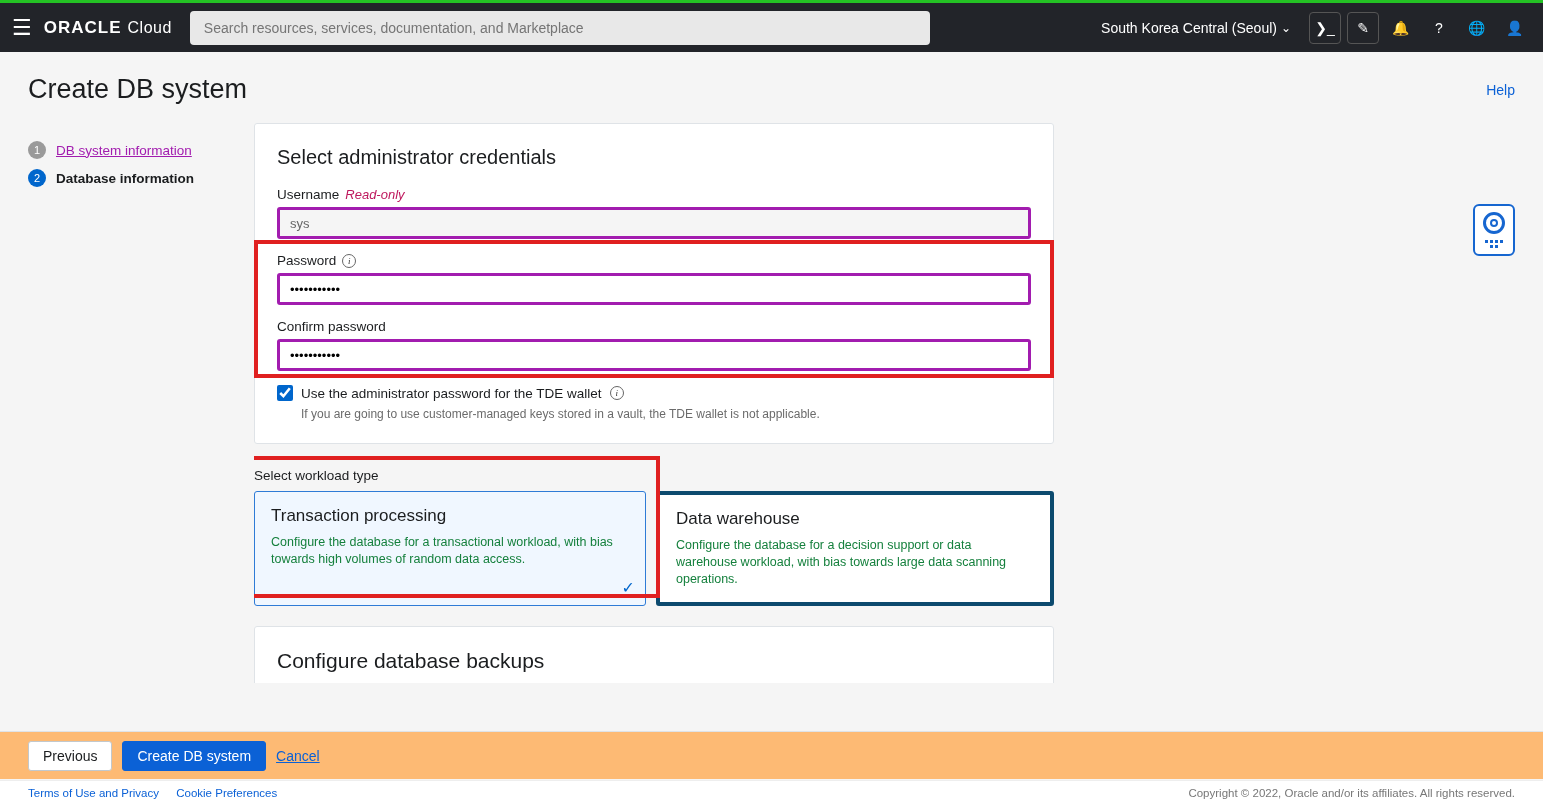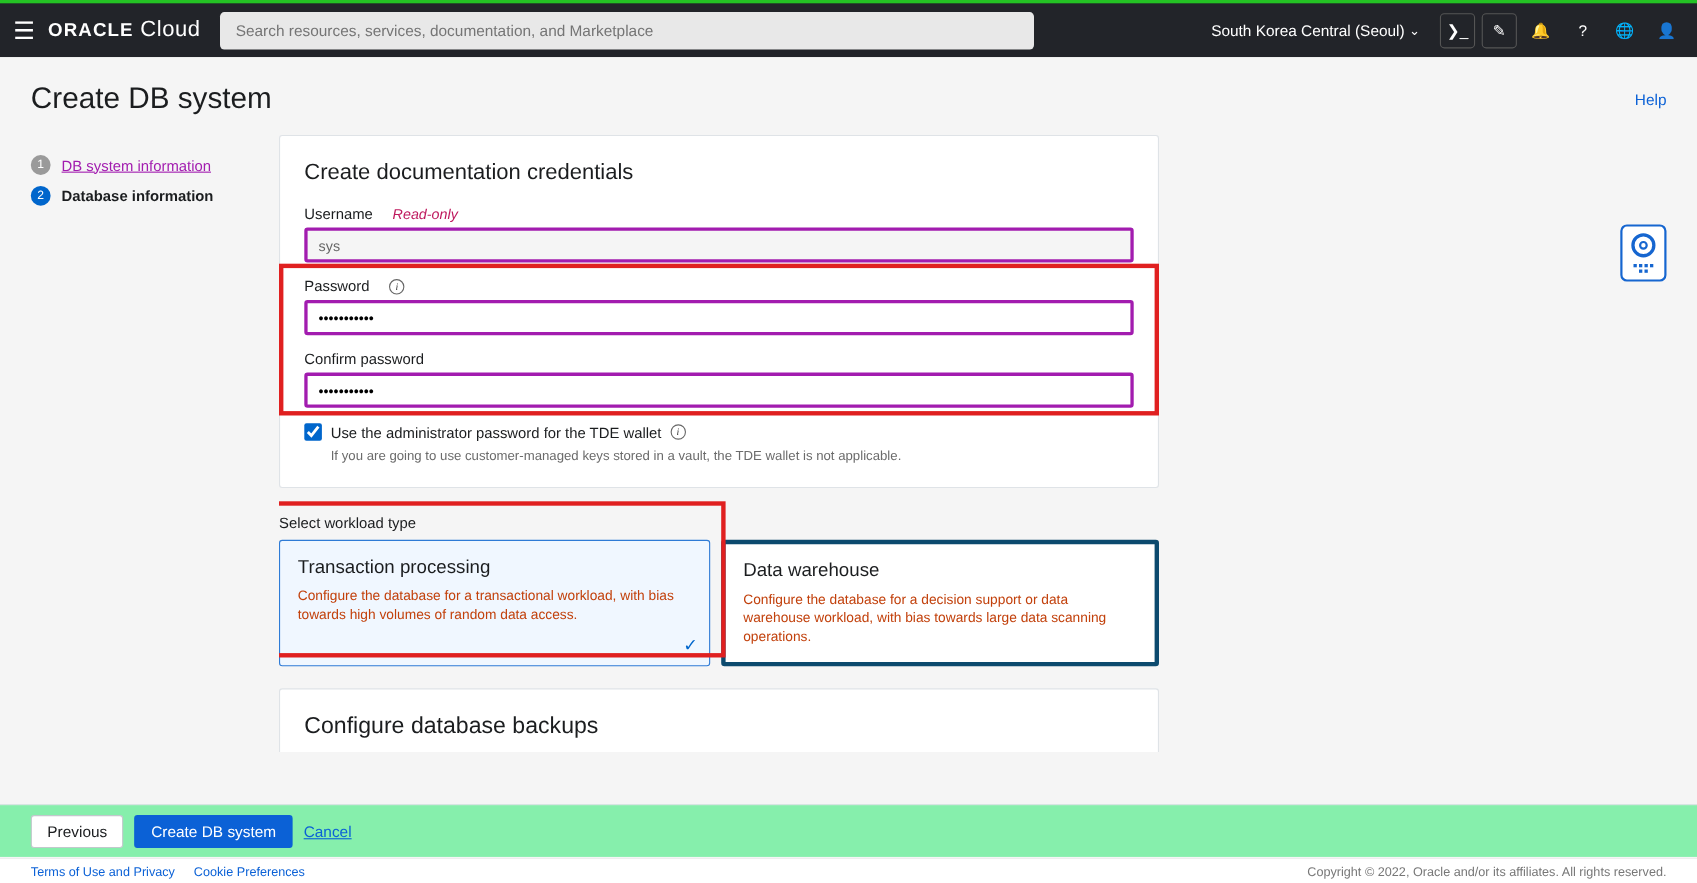--- a/index.html
+++ b/index.html
@@ -3,21 +3,21 @@
 <meta charset="utf-8">
 <style>
 * { box-sizing: border-box; margin: 0; padding: 0; }
 body { font-family: "Helvetica Neue", Arial, sans-serif; font-size: 14px; color: #1b1d1f; background: #f5f5f5; width: 1543px; height: 803px; overflow: hidden; position: relative; }
 
 
 .topbar { background: #222429; height: 52px; display: flex; align-items: center; padding: 0 12px; border-top: 3px solid #24c224; }
 .topbar .hamburger { color: #fff; font-size: 22px; margin-right: 12px; cursor: pointer; }
 .topbar .logo { color: #fff; font-weight: 400; font-size: 18px; letter-spacing: 0.5px; margin-right: 18px; display: flex; align-items: baseline; }
 .topbar .logo .oracle-word { font-weight: 700; letter-spacing: 1px; font-size: 17px; }
-.topbar .logo .cloud-word { font-weight: 300; font-size: 20px; margin-left: 6px; }
+.topbar .logo .cloud-word { font-weight: 300; font-size: 16px; margin-left: 6px; }
 .topbar .search { flex: 0 0 740px; }
 .topbar .search input { width: 100%; height: 34px; border: none; border-radius: 4px; padding: 0 14px; font-size: 14px; background: #e8e8e8; color: #333; }
 .topbar .spacer { flex: 1; }
 .topbar .region { color: #fff; font-size: 14px; margin-right: 12px; display: flex; align-items: center; cursor: pointer; }
 .topbar .region .chev { margin-left: 4px; font-size: 12px; }
 .topbar .icon-btn { color: #fff; width: 32px; height: 32px; display: flex; align-items: center; justify-content: center; cursor: pointer; border: 1px solid #555; border-radius: 4px; margin-left: 6px; }
 .topbar .icon-btn.noborder { border: none; }
 
 
 .page-header { display: flex; align-items: center; justify-content: space-between; padding: 22px 28px 18px 28px; background: #f5f5f5; }
@@ -36,45 +36,45 @@
 .sidebar .step.active .label { font-weight: 700; color: #1b1d1f; }
 
 .content { flex: 1; max-width: 800px; margin-left: 6px; overflow-y: auto; }
 .panel { background: #fff; border: 1px solid #dfe3e7; border-radius: 3px; padding: 22px 22px; margin-bottom: 20px; }
 .panel h2 { font-size: 20px; font-weight: 500; margin-bottom: 18px; }
 .panel h2.big { font-size: 21px; }
 
 .section-label-ext { font-size: 13.5px; color: #1b1d1f; margin-bottom: 8px; padding-top: 4px; }
 
 .field { margin-bottom: 14px; }
-.field label { font-size: 13.5px; color: #1b1d1f; display: flex; align-items: flex-end; gap: 18px; margin-bottom: 5px; }
+.field label { font-size: 13.5px; color: #1b1d1f; display: flex; align-items: flex-end; gap: 6px; margin-bottom: 5px; }
 .field .readonly-tag { font-style: italic; color: #be185d; font-size: 13px; }
 .field input[type="text"], .field input[type="password"] { width: 100%; height: 32px; border: 3px solid #a21caf; border-radius: 3px; padding: 0 10px; font-size: 13px; }
 .field input[readonly] { background: #f5f5f5; color: #666; }
 
 .info-icon { width: 14px; height: 14px; border: 1px solid #666; border-radius: 50%; display: inline-flex; align-items: center; justify-content: center; font-size: 9px; font-style: italic; font-family: Georgia, serif; color: #333; }
 
 .checkbox-row { display: flex; align-items: center; gap: 8px; margin-top: 6px; }
 .checkbox-row input[type="checkbox"] { width: 16px; height: 16px; accent-color: #0066cc; }
 .checkbox-row .lbl { font-size: 13.5px; }
 .hint { font-size: 12px; color: #6b6b6b; margin-top: 6px; margin-left: 24px; }
 
 
 .red-box { position: absolute; border: 4px solid #e02020; pointer-events: none; z-index: 50; }
 
 
 .workload-row { display: flex; gap: 10px; }
 .workload-card { flex: 1; border: 4px solid #0c4a6e; border-radius: 3px; padding: 14px 16px; background: #fff; position: relative; cursor: pointer; }
 .workload-card.selected { border: 1px solid #2e7bd6; background: #f0f7ff; }
 .workload-card h3 { font-size: 17px; font-weight: 500; margin-bottom: 8px; }
-.workload-card p { font-size: 12.5px; color: #c2410c; line-height: 1.35; }
+.workload-card p { font-size: 12.5px; color: #15803d; line-height: 1.35; }
 .workload-card .check { position: absolute; bottom: 8px; right: 10px; color: #0066cc; font-size: 16px; }
 
 
-.footer { position: absolute; left: 0; right: 0; bottom: 0; background: #86efac; border-top: 1px solid #dfe3e7; height: 48px; display: flex; align-items: center; padding: 0 28px; }
+.footer { position: absolute; left: 0; right: 0; bottom: 0; background: #fdba74; border-top: 1px solid #dfe3e7; height: 48px; display: flex; align-items: center; padding: 0 28px; }
 .footer .btn { height: 30px; padding: 0 14px; border-radius: 3px; font-size: 14px; cursor: pointer; display: flex; align-items: center; margin-right: 10px; }
 .footer .btn.secondary { background: #fff; border: 1px solid #c2c8cc; color: #1b1d1f; }
 .footer .btn.primary { background: #0b61d6; border: 1px solid #0b61d6; color: #fff; }
 .footer .cancel-link { color: #0b61d6; text-decoration: underline; font-size: 14px; cursor: pointer; }
 
 .legal { position: absolute; left: 0; right: 0; bottom: -2px; display: flex; align-items: center; justify-content: space-between; padding: 6px 28px 6px 28px; font-size: 11.5px; color: #0b61d6; background: #fff; border-top: 1px solid #eee; }
 .legal .left a { color: #0b61d6; text-decoration: none; margin-right: 14px; }
 .legal .right { color: #777; }
 
 
@@ -128,21 +128,21 @@
     <div class="step active">
       <span class="num">2</span>
       <span class="label">Database information</span>
     </div>
   </div>
 
   <div class="content">
 
     <div style="position:relative;">
       <div class="panel">
-        <h2>Create documentation credentials</h2>
+        <h2>Select administrator credentials</h2>
 
         <div class="field">
           <label>
             <span>Username</span>
             <span class="readonly-tag">Read-only</span>
           </label>
           <input type="text" readonly="" value="sys" style="">
         </div>
 
         <div class="field">

